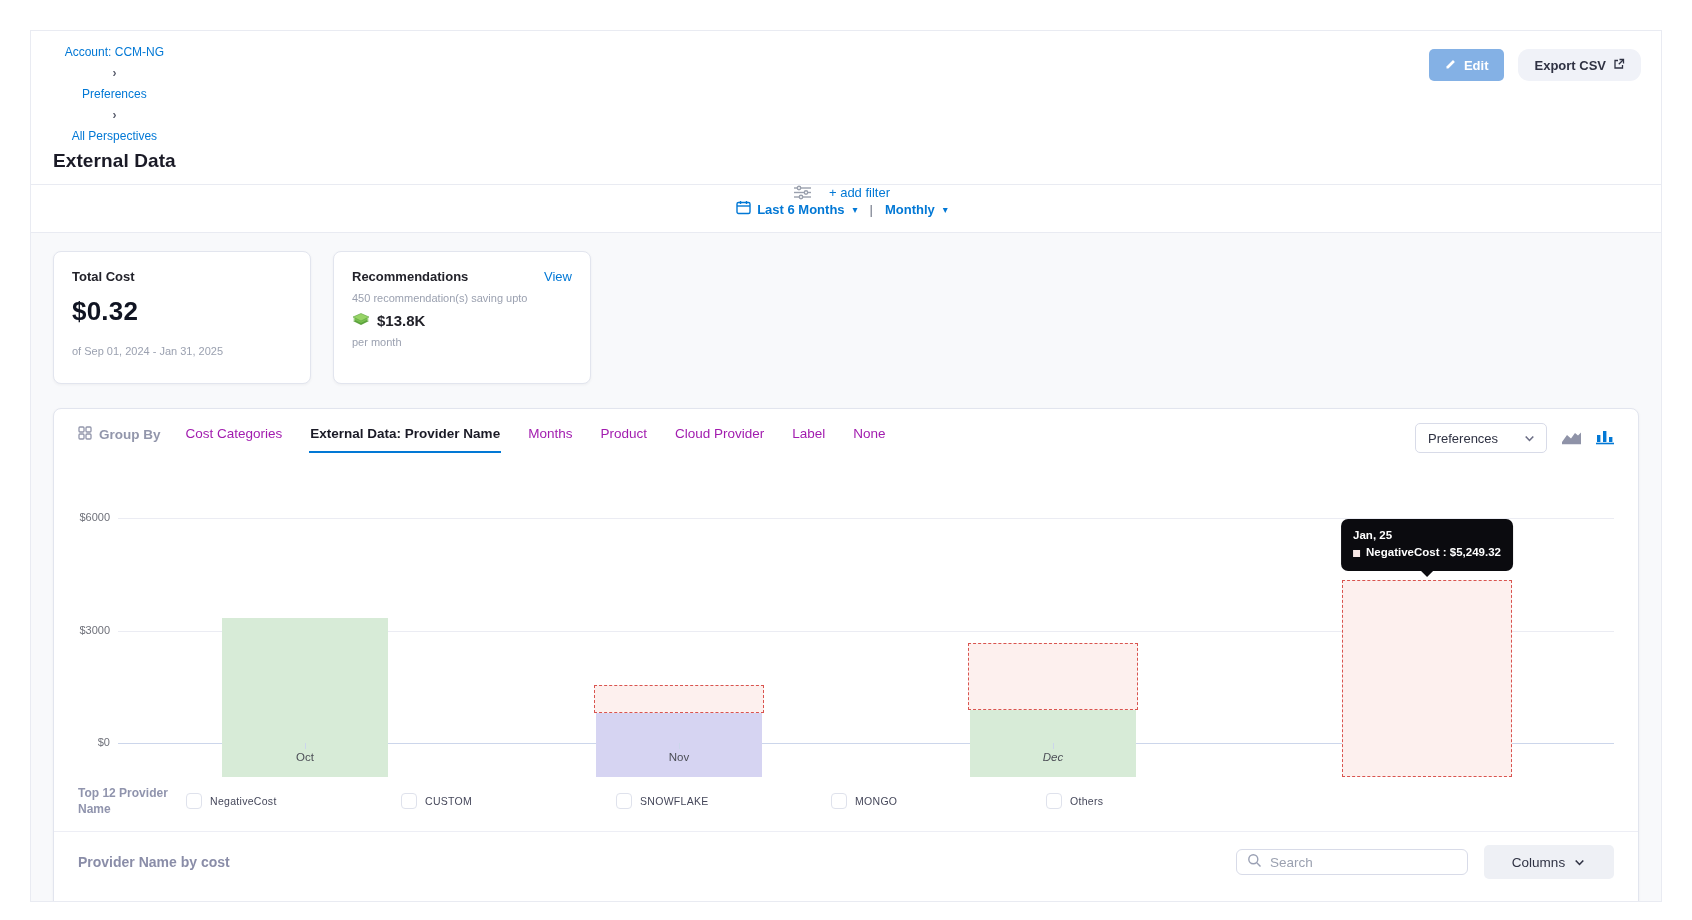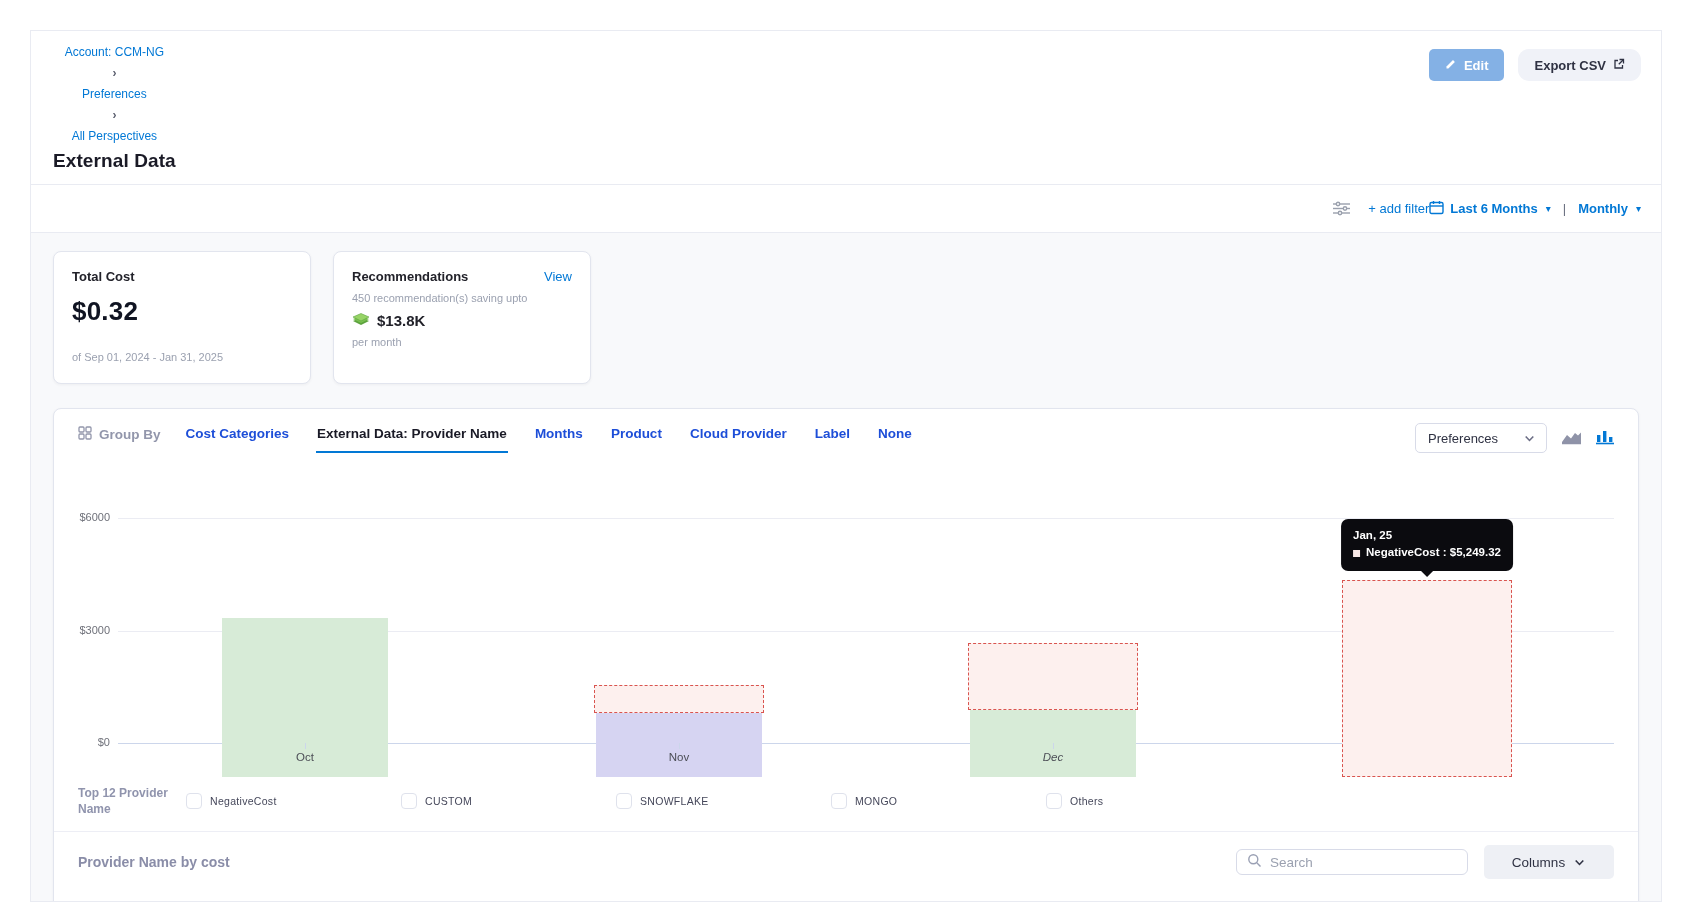--- a/index.html
+++ b/index.html
@@ -16,54 +16,54 @@
   .crumb-sep { color:#5c6070; font-size:12px; font-weight:700; }
   h1.page-title { font-size:19px; font-weight:700; color:#1a1a26; margin-top:7px; letter-spacing:.1px; }
   .header-actions { display:flex; gap:14px; margin-top:4px; }
   .btn { border:none; border-radius:5px; height:32px; padding:0 16px; font-size:13px;
     font-weight:700; display:inline-flex; align-items:center; gap:7px; cursor:pointer;
     font-family:inherit; }
   .btn-edit { background:#84b1e5; color:#fff; }
   .btn-export { background:#f0f2f8; color:#2f3243;border-radius:11px; }
 
   
-  .filter-bar { display:flex; justify-content:flex-end; align-items:center;
-    height:48px; padding:0 20px 0 12px; background:#fff; border-bottom:1px solid #e9ebf2; }
+  .filter-bar { display:flex; justify-content:flex-start; align-items:center;
+    height:48px; padding:0 20px 0 12px; background:#fff; border-bottom:1px solid #e9ebf2;flex-direction:column; }
   .filter-left { display:flex; align-items:center; gap:18px; }
   .icon-btn { background:none; border:none; cursor:pointer; display:inline-flex; align-items:center; }
   .add-filter { color:#0278d5; font-size:13px; font-weight:500; cursor:pointer; text-decoration:none; }
   .filter-right { display:flex; align-items:center; gap:8px; font-size:13px; font-weight:700; color:#0278d5; }
   .caret { font-size:10px; color:#0278d5; margin-left:2px; }
   .pipe { color:#6a7080; font-weight:400; margin:0 4px; }
   .range-btn { display:inline-flex; align-items:center; gap:6px; cursor:pointer; }
 
   
   .body { flex:1; background:#f8f9fb; padding:18px 22px 0 22px; overflow:hidden; }
   .card { background:#fff; border:1px solid #e2e5ee; border-radius:8px;
     box-shadow:0 1px 3px rgba(30,30,60,.05); }
   .cards-row { display:flex; gap:22px; }
   .stat-card { width:258px; height:133px; padding:17px 18px; }
   .stat-label-row { display:flex; justify-content:space-between; align-items:baseline; }
   .stat-label { font-size:13px; font-weight:700; color:#22222a; }
   .view-link { font-size:13px; color:#0278d5; cursor:pointer; text-decoration:none; }
   .stat-value { font-size:26px; font-weight:700; color:#101422; margin-top:12px; letter-spacing:.2px; }
-  .stat-period { font-size:11px; color:#9ba1b0; margin-top:24px; }
+  .stat-period { font-size:11px; color:#9ba1b0; margin-top:18px; }
   .rec-line1 { font-size:11px; color:#9ba1b0; margin-top:8px; }
   .rec-savings { display:flex; align-items:center; gap:7px; margin-top:8px;
     font-size:15px; font-weight:700; color:#22222a; }
   .rec-line2 { font-size:11px; color:#9ba1b0; margin-top:7px; }
 
   
   .main-card { margin-top:24px; padding-bottom:10px; }
   .groupby-row { display:flex; justify-content:space-between; align-items:center; padding:14px 24px 2px 24px; }
   .groupby-left { display:flex; align-items:flex-start; gap:24px; }
   .groupby-label { display:inline-flex; align-items:center; gap:7px; font-size:13.5px;
     font-weight:700; color:#9296ab; padding-top:3px; }
   .tabs { display:flex; gap:26px; }
-  .tab { font-size:13.5px; color:#1d4ed8; padding:3px 1px 10px 1px; cursor:pointer; white-space:nowrap;font-weight:bold; }
+  .tab { font-size:13.5px; color:#a21caf; padding:3px 1px 10px 1px; cursor:pointer; white-space:nowrap; }
   .tab.active { font-weight:700; color:#1a1a26; border-bottom:2px solid #0278d5; }
   .groupby-right { display:flex; align-items:center; gap:14px; }
   .preferences-select { width:132px; height:30px; border:1px solid #d8dbe8; border-radius:5px;
     background:#fff; display:flex; align-items:center; justify-content:space-between;
     padding:0 10px 0 12px; font-size:13px; color:#2f3243; cursor:pointer; }
 
   
   .chart { position:relative; padding:0 24px; margin-top:28px; }
   .plot { position:relative; margin-left:40px; height:294px; }
   .gridline { position:absolute; left:0; right:0; height:1px; background:#ebecf3; }

